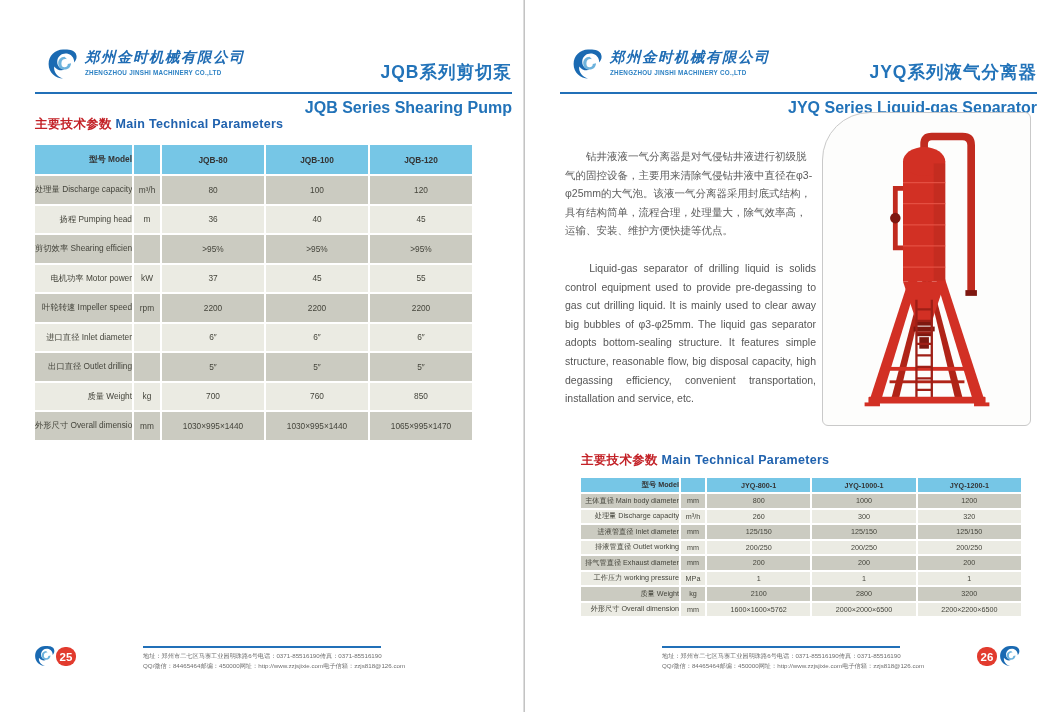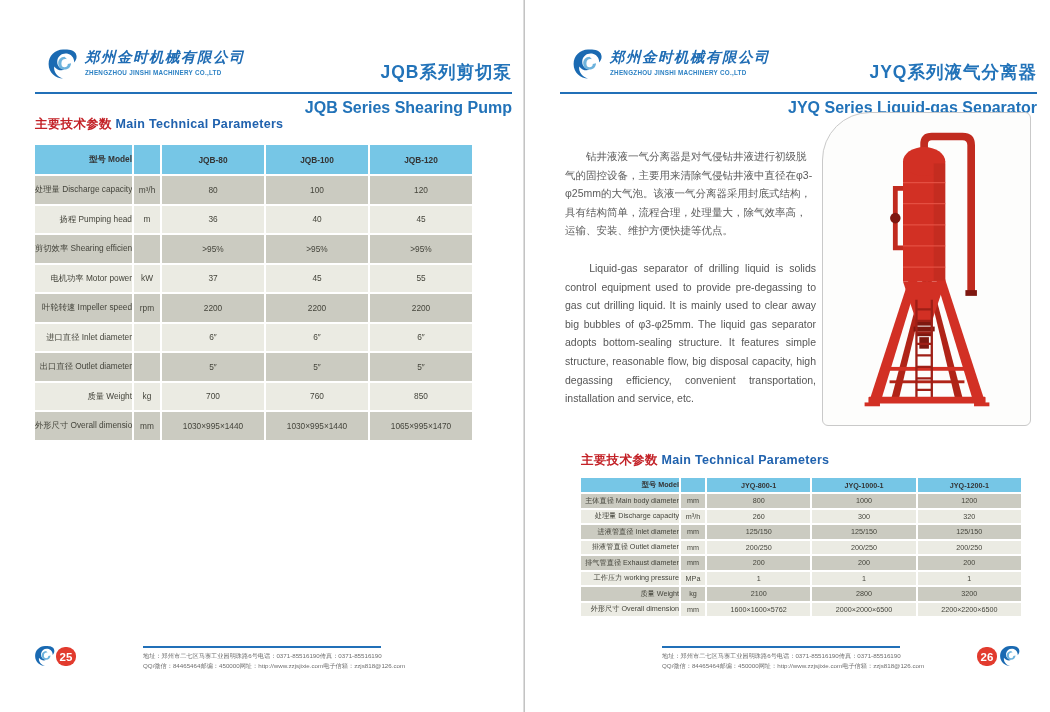--- a/index.html
+++ b/index.html
@@ -160,21 +160,21 @@
           <td class="val">2200</td>
         </tr>
       <tr>
           <td class="lbl">进口直径 Inlet diameter</td>
           <td class="unit"></td>
           <td class="val">6″</td>
           <td class="val">6″</td>
           <td class="val">6″</td>
         </tr>
       <tr>
-          <td class="lbl">出口直径 Outlet diameter</td>
+          <td class="lbl">出口直径 Outlet drilling</td>
           <td class="unit"></td>
           <td class="val">5″</td>
           <td class="val">5″</td>
           <td class="val">5″</td>
         </tr>
       <tr>
           <td class="lbl">质量 Weight</td>
           <td class="unit">kg</td>
           <td class="val">700</td>
           <td class="val">760</td>
@@ -310,21 +310,21 @@
           <td class="val">320</td>
         </tr>
       <tr>
           <td class="lbl">进液管直径 Inlet diameter</td>
           <td class="unit">mm</td>
           <td class="val">125/150</td>
           <td class="val">125/150</td>
           <td class="val">125/150</td>
         </tr>
       <tr>
-          <td class="lbl">排液管直径 Outlet diameter</td>
+          <td class="lbl">排液管直径 Outlet working</td>
           <td class="unit">mm</td>
           <td class="val">200/250</td>
           <td class="val">200/250</td>
           <td class="val">200/250</td>
         </tr>
       <tr>
           <td class="lbl">排气管直径 Exhaust diameter</td>
           <td class="unit">mm</td>
           <td class="val">200</td>
           <td class="val">200</td>

